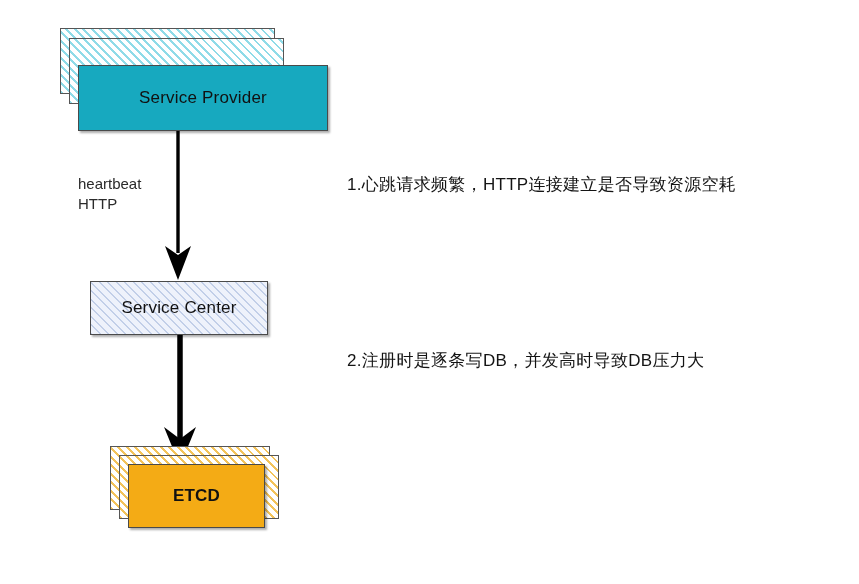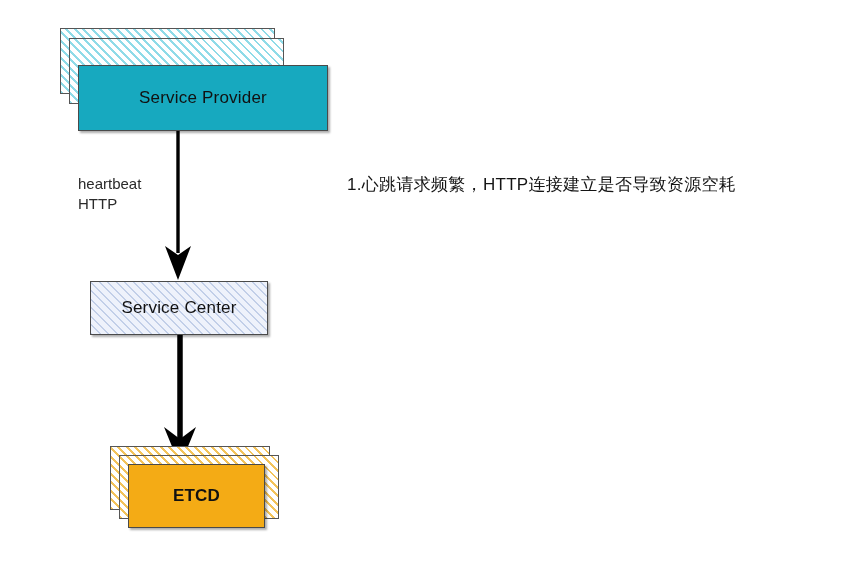--- a/index.html
+++ b/index.html
@@ -141,15 +141,16 @@
 
     <div class="layer hatch-amber" style="left:119px; top:455px; width:160px; height:64px;"></div>
 
     <div class="node solid-amber shadow-soft" style="left:128px; top:464px; width:137px; height:64px;">
       <span>ETCD</span>
     </div>
   </div>
 
   <div class="note" style="left:347px; top:174px;text-align:right;">1.心跳请求频繁，HTTP连接建立是否导致资源空耗</div>
 
+  <div class="note" style="left:347px; top:350px;">2.注册时是逐条写DB，并发高时导致DB压力大</div>
 
 
 </div>
 
 </body></html>

